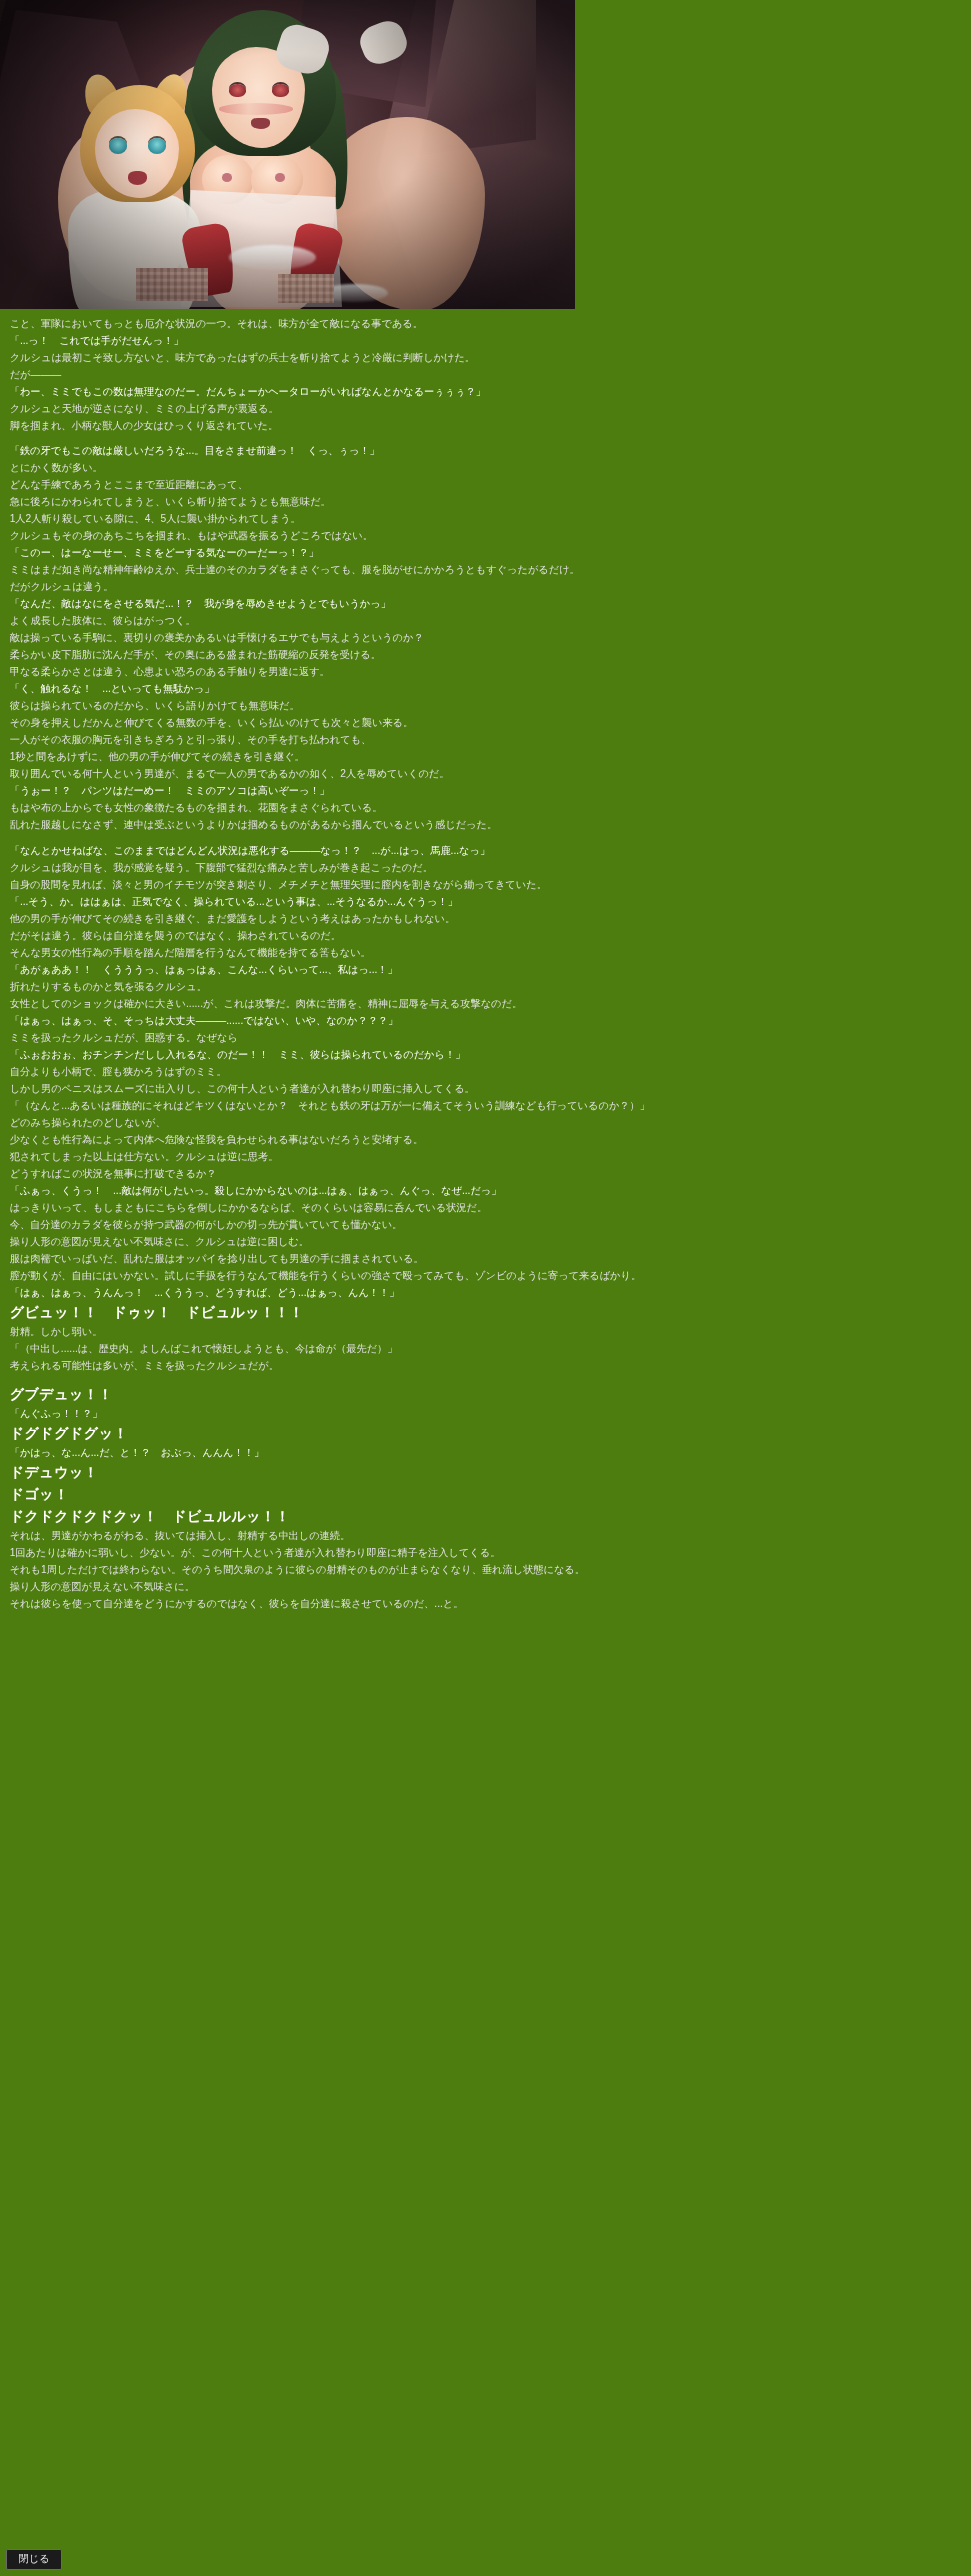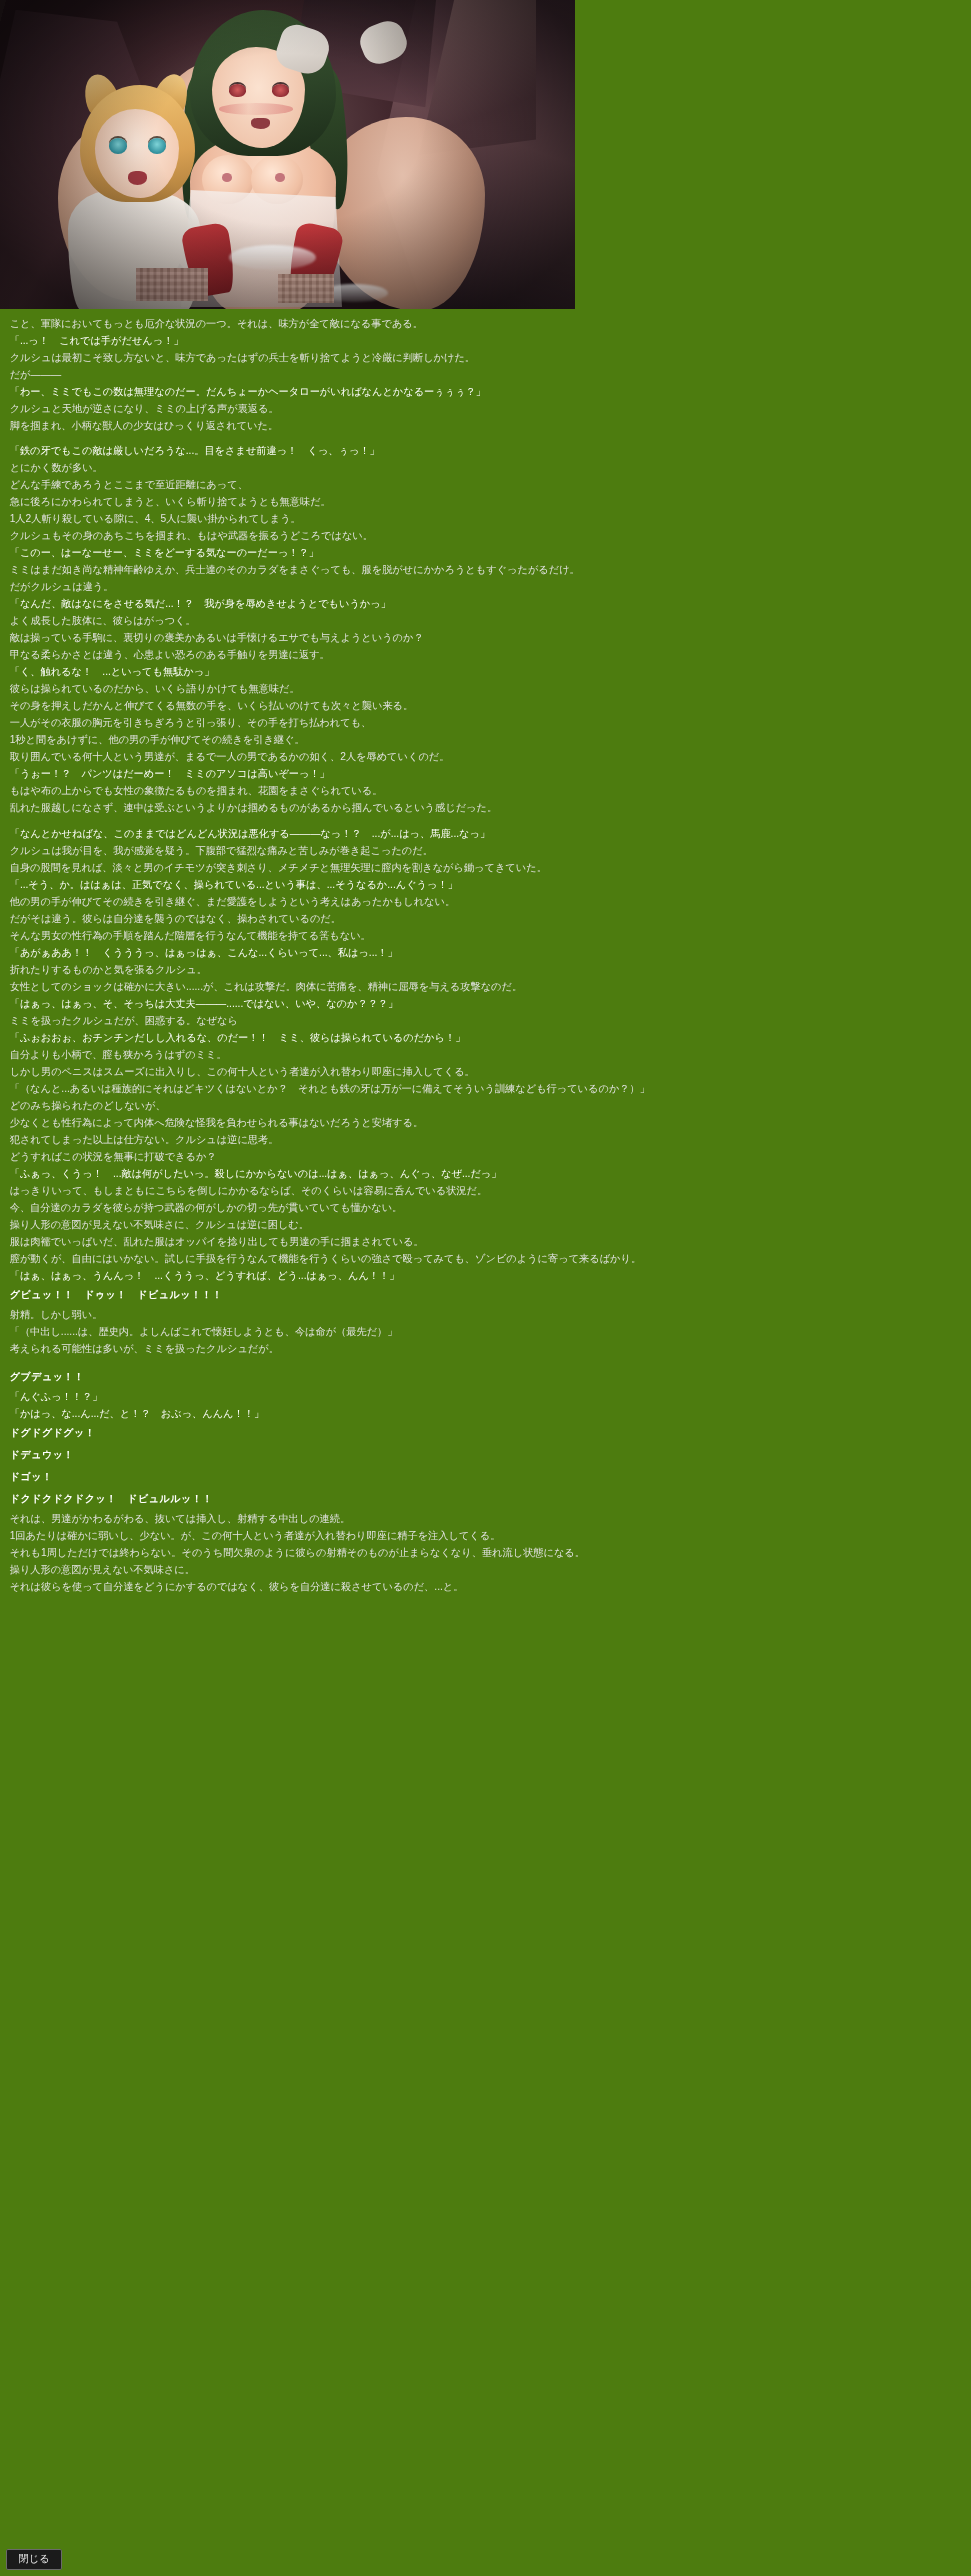--- a/index.html
+++ b/index.html
@@ -245,21 +245,21 @@
     font-size: 10.2px;
     line-height: 17px;
     color: #e2e2e2;
   }
   .line { white-space: pre-wrap; }
   .line.plain { color: #e3e3e3; }
   .line.dialogue { color: #ffffff; }
   .line.sfx {
     color: #ffffff;
     font-weight: bold;
-    font-size: 10px;
+    font-size: 14px;
     line-height: 22px;
     letter-spacing: 0.5px;
   }
   .line.spacer { height: 8.7px; }
 
   
   .footer {
     position: absolute;
     left: 0;
     bottom: 0;
@@ -350,20 +350,21 @@
       <div class="line plain">どんな手練であろうとここまで至近距離にあって、</div>
       <div class="line plain">急に後ろにかわられてしまうと、いくら斬り捨てようとも無意味だ。</div>
       <div class="line plain">1人2人斬り殺している隙に、4、5人に襲い掛かられてしまう。</div>
       <div class="line plain">クルシュもその身のあちこちを掴まれ、もはや武器を振るうどころではない。</div>
       <div class="line dialogue">「このー、はーなーせー、ミミをどーする気なーのーだーっ！？」</div>
       <div class="line plain">ミミはまだ如き尚な精神年齢ゆえか、兵士達のそのカラダをまさぐっても、服を脱がせにかかろうともすぐったがるだけ。</div>
       <div class="line plain">だがクルシュは違う。</div>
       <div class="line dialogue">「なんだ、敵はなにをさせる気だ...！？　我が身を辱めきせようとでもいうかっ」</div>
       <div class="line plain">よく成長した肢体に、彼らはがっつく。</div>
       <div class="line plain">敵は操っている手駒に、裏切りの褒美かあるいは手懐けるエサでも与えようというのか？</div>
+      <div class="line plain">柔らかい皮下脂肪に沈んだ手が、その奥にある盛まれた筋硬縮の反発を受ける。</div>
       <div class="line plain">甲なる柔らかさとは違う、心患よい恐ろのある手触りを男達に返す。</div>
       <div class="line dialogue">「く、触れるな！　...といっても無駄かっ」</div>
       <div class="line plain">彼らは操られているのだから、いくら語りかけても無意味だ。</div>
       <div class="line plain">その身を押えしだかんと伸びてくる無数の手を、いくら払いのけても次々と襲い来る。</div>
       <div class="line plain">一人がその衣服の胸元を引きちぎろうと引っ張り、その手を打ち払われても、</div>
       <div class="line plain">1秒と間をあけずに、他の男の手が伸びてその続きを引き継ぐ。</div>
       <div class="line plain">取り囲んでいる何十人という男達が、まるで一人の男であるかの如く、2人を辱めていくのだ。</div>
       <div class="line dialogue">「うぉー！？　パンツはだーめー！　ミミのアソコは高いぞーっ！」</div>
       <div class="line plain">もはや布の上からでも女性の象徴たるものを掴まれ、花園をまさぐられている。</div>
       <div class="line plain">乱れた服越しになさず、連中は受ぶというよりかは掴めるものがあるから掴んでいるという感じだった。</div>
@@ -395,22 +396,22 @@
       <div class="line plain">服は肉襦でいっぱいだ、乱れた服はオッパイを捻り出しても男達の手に掴まされている。</div>
       <div class="line plain">膣が動くが、自由にはいかない。試しに手扱を行うなんて機能を行うくらいの強さで殴ってみても、ゾンビのように寄って来るばかり。</div>
       <div class="line dialogue">「はぁ、はぁっ、うんんっ！　...くううっ、どうすれば、どう...はぁっ、んん！！」</div>
       <div class="line sfx">グビュッ！！　ドゥッ！　ドビュルッ！！！</div>
       <div class="line plain">射精。しかし弱い。</div>
       <div class="line plain">「（中出し......は、歴史内。よしんばこれで懐妊しようとも、今は命が（最先だ）」</div>
       <div class="line plain">考えられる可能性は多いが、ミミを扱ったクルシュだが。</div>
       <div class="line spacer"></div>
       <div class="line sfx">グブデュッ！！</div>
       <div class="line dialogue">「んぐふっ！！？」</div>
+      <div class="line sfx">ドグドグドグッ！</div>
       <div class="line dialogue">「かはっ、な...ん...だ、と！？　おぶっ、んんん！！」</div>
-      <div class="line sfx">ドグドグドグッ！</div>
       <div class="line sfx">ドデュウッ！</div>
       <div class="line sfx">ドゴッ！</div>
       <div class="line sfx">ドクドクドクドクッ！　ドビュルルッ！！</div>
       <div class="line plain">それは、男達がかわるがわる、抜いては挿入し、射精する中出しの連続。</div>
       <div class="line plain">1回あたりは確かに弱いし、少ない。が、この何十人という者達が入れ替わり即座に精子を注入してくる。</div>
       <div class="line plain">それも1周しただけでは終わらない。そのうち間欠泉のように彼らの射精そのものが止まらなくなり、垂れ流し状態になる。</div>
       <div class="line plain">操り人形の意図が見えない不気味さに。</div>
       <div class="line plain">それは彼らを使って自分達をどうにかするのではなく、彼らを自分達に殺させているのだ、...と。</div>
     </div>
 

